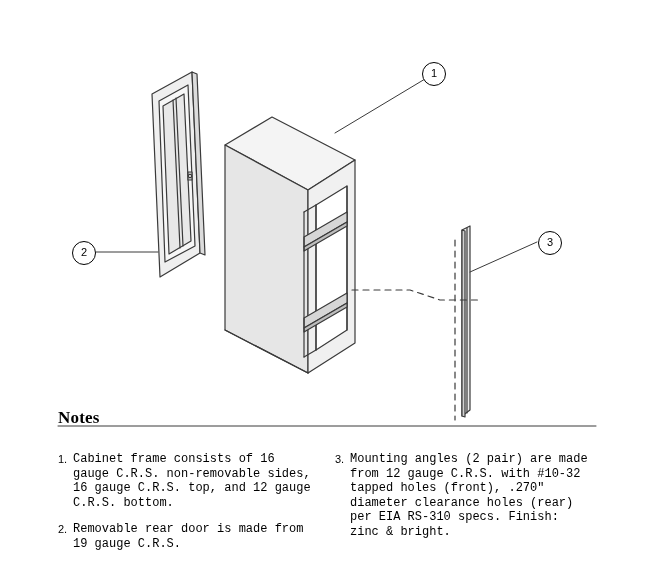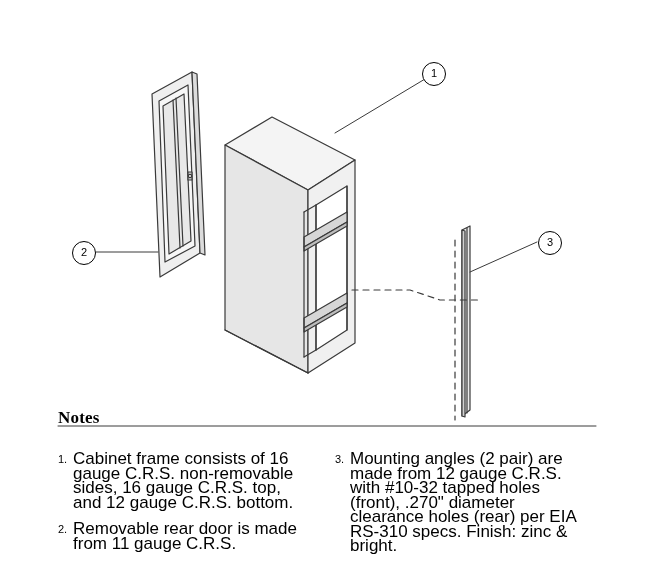--- a/index.html
+++ b/index.html
@@ -70,23 +70,23 @@
     margin-bottom: 12px;
   }
   .note-num {
     width: 15px;
     flex: 0 0 15px;
     font-size: 11px;
     line-height: 14.5px;
     font-family: "Liberation Sans", sans-serif;
   }
   .note-text {
-    font-size: 17px;
+    font-size: 12px;
     line-height: 14.5px;
-    font-family: Liberation Sans, sans-serif;
+    font-family: Liberation Mono, monospace;
   }
 </style>
 </head>
 <body>
 
 <div id="page">
 
   <svg id="drawing" viewBox="0 0 650 573">
     <g fill="none" stroke="#3a3a3a" stroke-width="1.2" stroke-linejoin="round" stroke-linecap="round">
 
@@ -167,21 +167,21 @@
     <div id="notes-title">Notes</div>
     <div id="notes-columns">
 
       <div class="notes-col">
         <div class="note-item">
           <div class="note-num">1.</div>
           <div class="note-text">Cabinet frame consists of 16 gauge C.R.S. non-removable sides, 16 gauge C.R.S. top, and 12 gauge C.R.S. bottom.</div>
         </div>
         <div class="note-item">
           <div class="note-num">2.</div>
-          <div class="note-text">Removable rear door is made from 11 gauge C.R.S.</div>
+          <div class="note-text">Removable rear door is made from 19 gauge C.R.S.</div>
         </div>
       </div>
 
       <div class="notes-col">
         <div class="note-item">
           <div class="note-num">3.</div>
           <div class="note-text">Mounting angles (2 pair) are made from 12 gauge C.R.S. with #10-32 tapped holes (front), .270" diameter clearance holes (rear) per EIA RS-310 specs.  Finish: zinc &amp; bright.</div>
         </div>
       </div>
 

